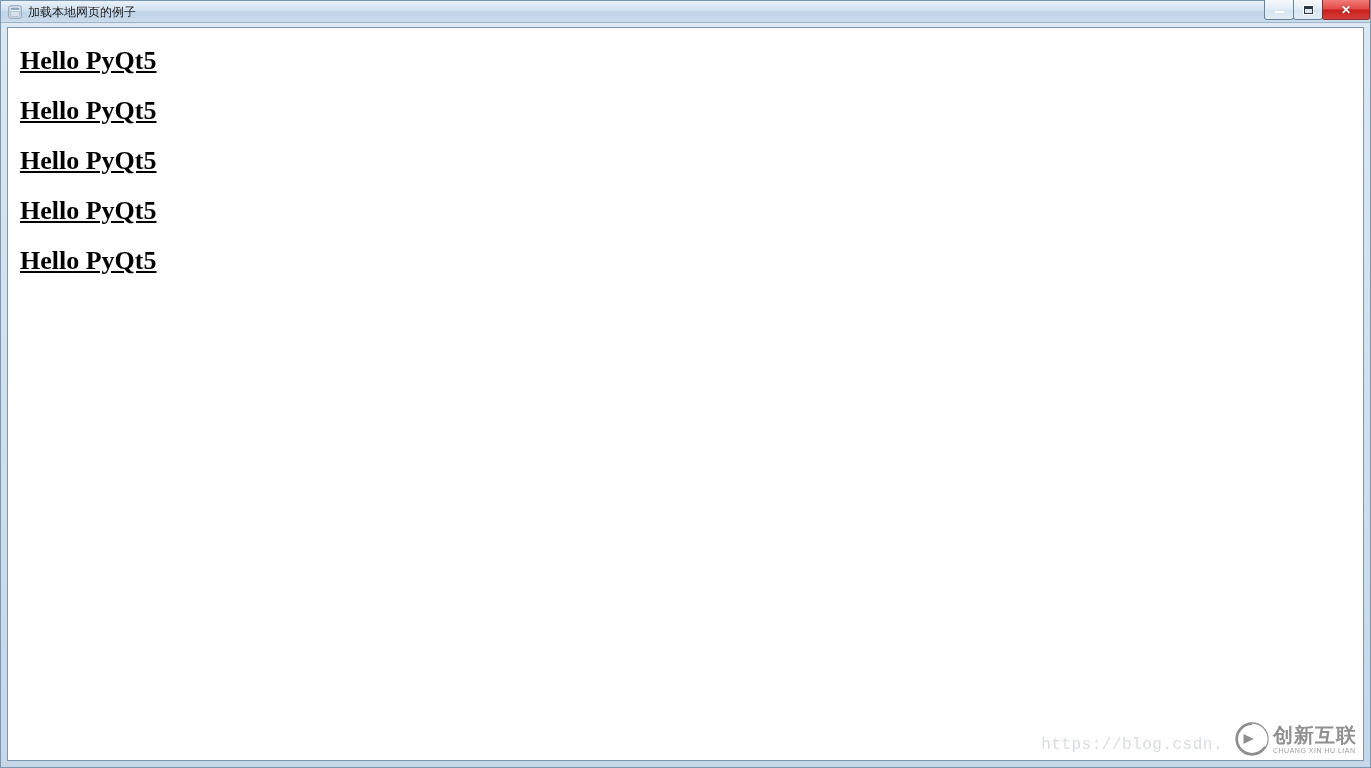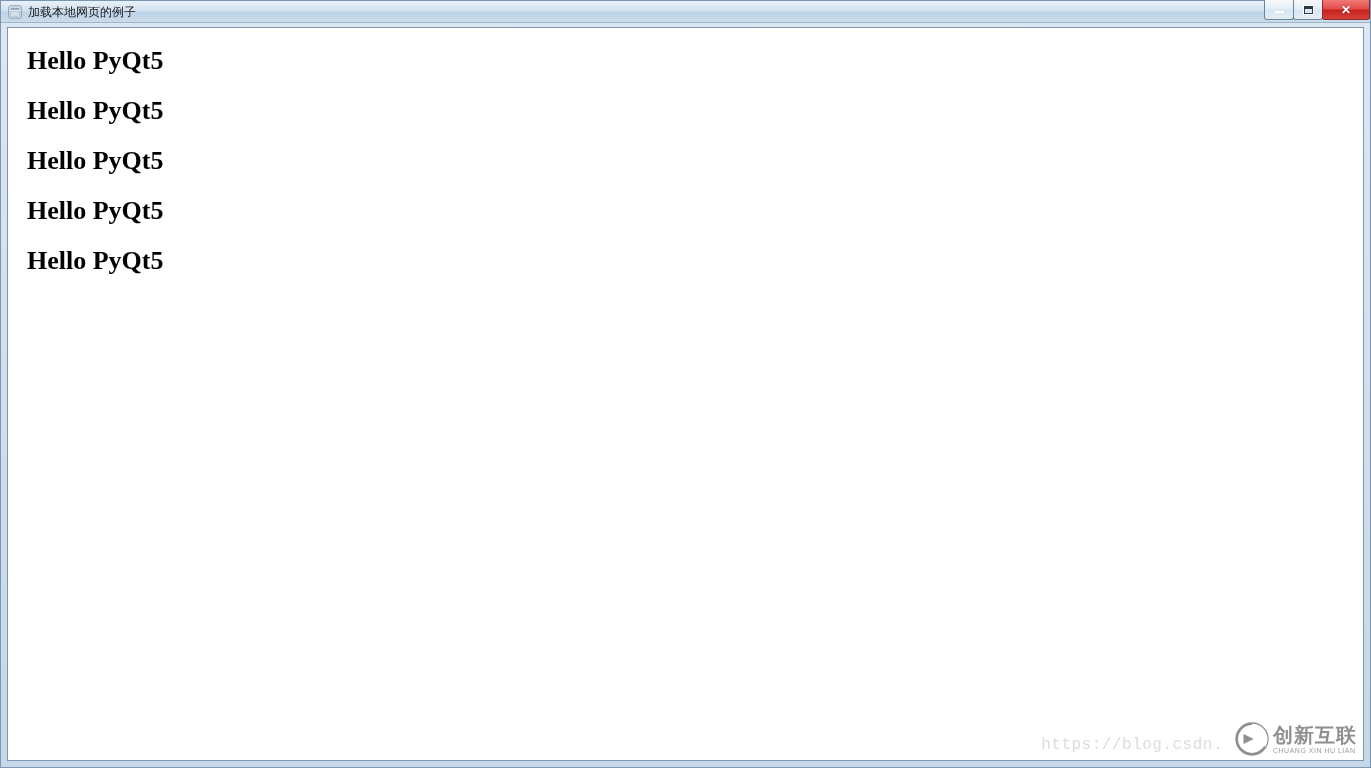--- a/index.html
+++ b/index.html
@@ -86,22 +86,23 @@
     .client {
       flex: 1;
       margin: 6px;
       margin-top: 4px;
       background: #ffffff;
       border: 1px solid #7f97ae;
       overflow: hidden;
       position: relative;
     }
     .content {
-      padding: 12px 19px;
+      padding: 12px 12px;
       font-family: "Times New Roman", serif;
+      text-decoration: underline;
     }
     .content h1 {
       font-size: 26px;
       font-weight: bold;
       color: #000;
       margin: 16px 0 20px 0;
     }
     .content h1:first-child { margin-top: 6px; }
     .watermark-url {
       position: absolute;

